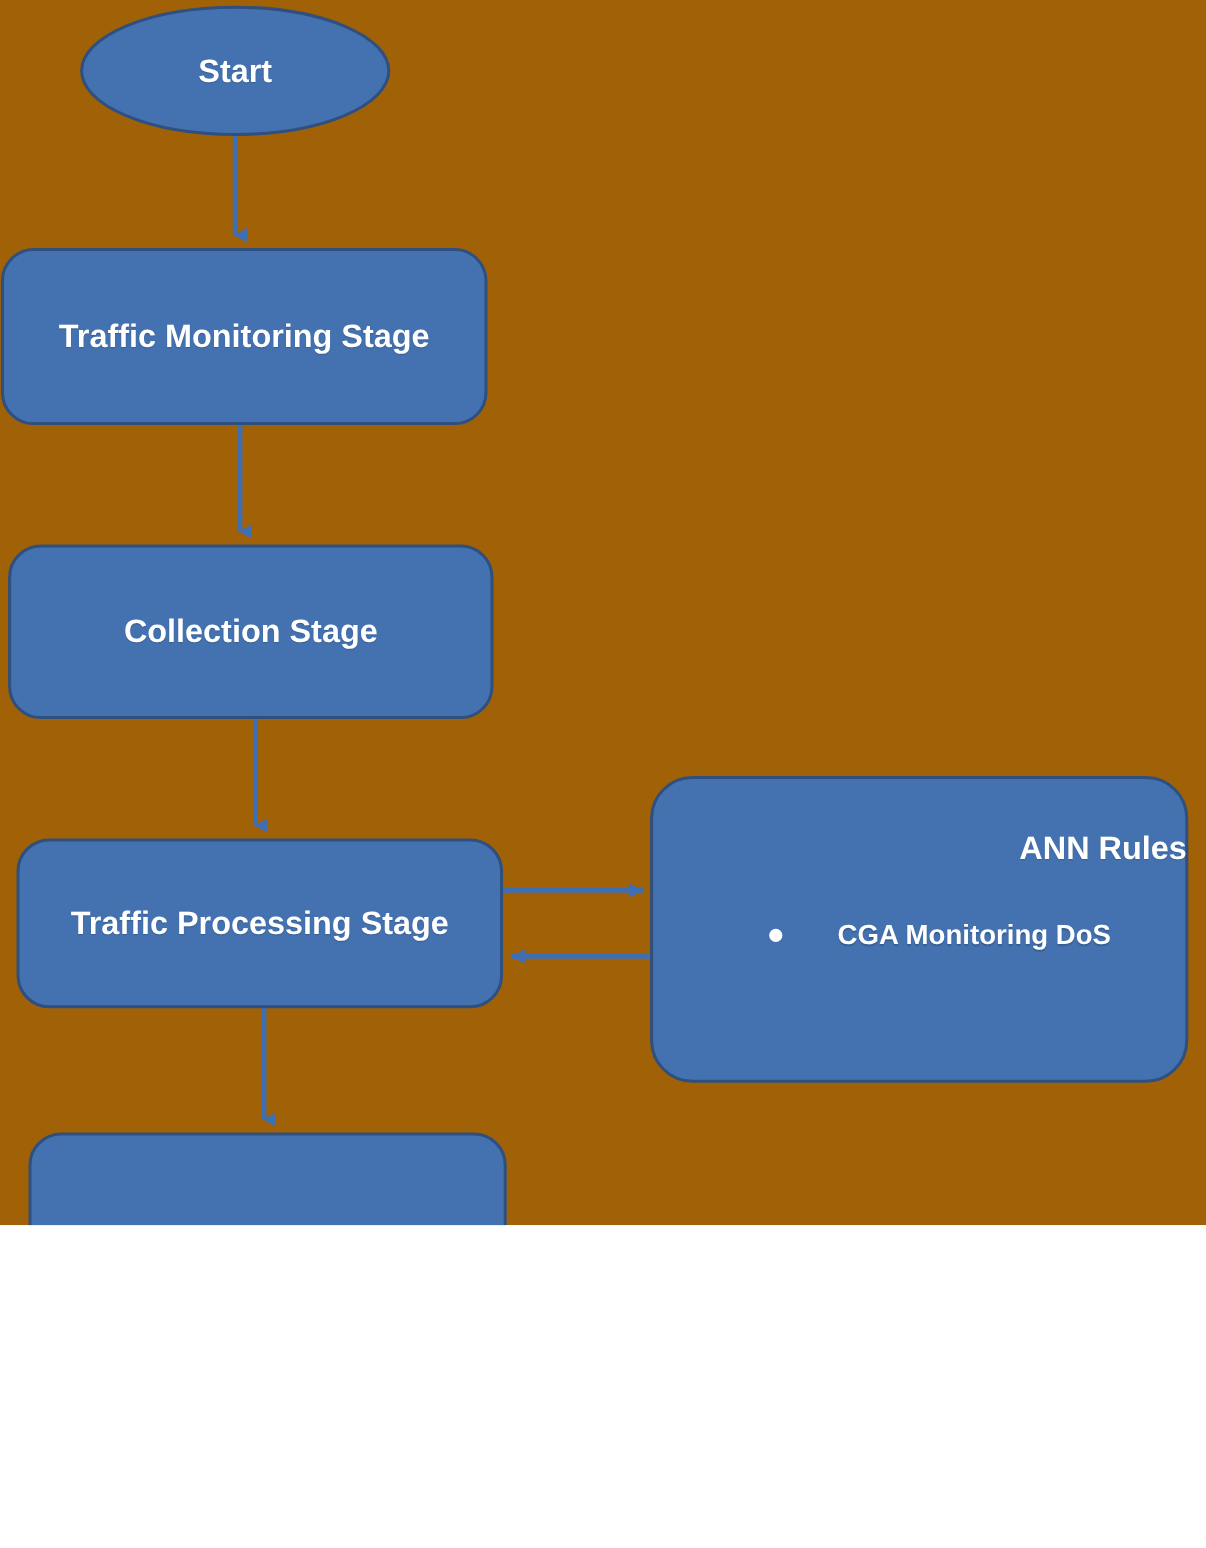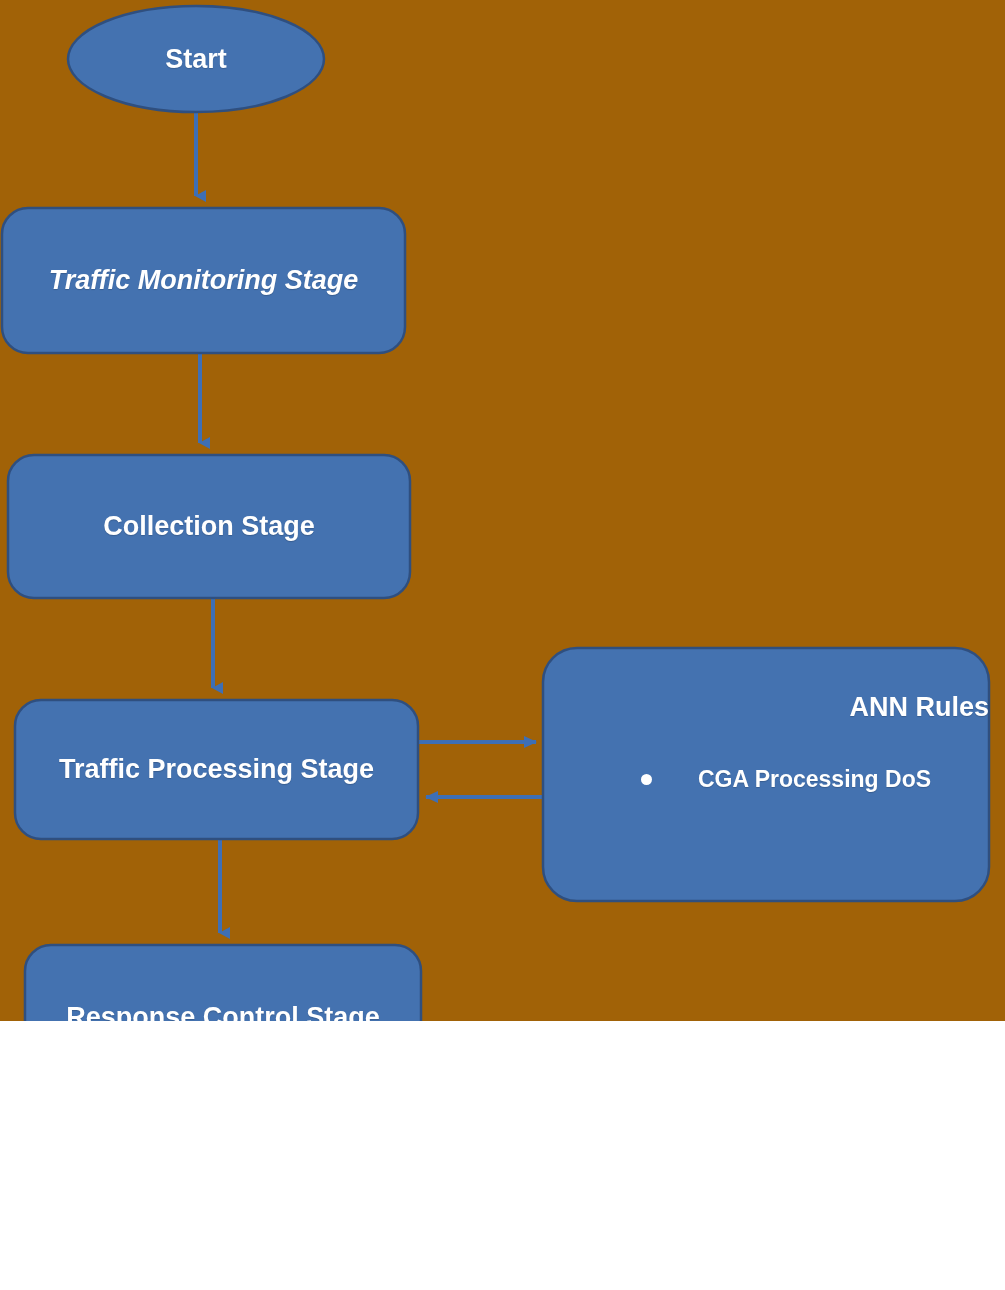--- a/index.html
+++ b/index.html
@@ -126,33 +126,32 @@
 
     <rect x="543" y="648" width="446" height="253" rx="34" ry="34" fill="#4472B0" stroke="#2F4F7F" stroke-width="2.5"></rect>
 
     <rect x="25" y="945" width="396" height="145" rx="26" ry="26" fill="#4472B0" stroke="#2F4F7F" stroke-width="2.5"></rect>
 
     <ellipse cx="224" cy="1221" rx="125" ry="62" fill="#4472B0" stroke="#2F4F7F" stroke-width="2.5"></ellipse>
   </svg>
 
   <div class="node-label terminal-label" style="left:68px; top:6px; width:256px; height:106px;">Start</div>
 
-  <div class="node-label process-label" style="left:22px; top:208px; width:363px; height:145px;font-style:italic;">Traffic Monitoring Stage</div>
+  <div class="node-label process-label" style="left:22px; top:208px; width:363px; height:145px;">Traffic Monitoring Stage</div>
 
   <div class="node-label process-label" style="left:28px; top:455px; width:362px; height:143px;">Collection Stage</div>
 
   <div class="node-label process-label" style="left:35px; top:700px; width:363px; height:139px;">Traffic Processing Stage</div>
 
-  <div class="node-label process-label" style="left:45px; top:945px; width:356px; height:145px;">Response Control Stage</div>
 
 
   <div style="position:absolute; left:543px; top:648px; width:446px; height:253px;">
     <div class="rules-title" style="top:44px;">ANN Rules</div>
 
     <ul class="rules-list" style="left:98px; top:108px;">
       <li>
         <span class="bullet"></span>
-        <span>CGA Processing DoS</span>
+        <span>CGA Monitoring DoS</span>
       </li>
     </ul>
   </div>
 
 </div>
 
 </body></html>

